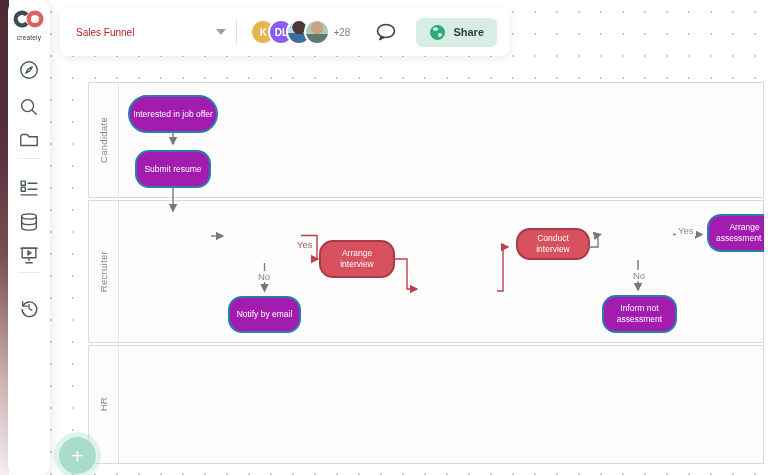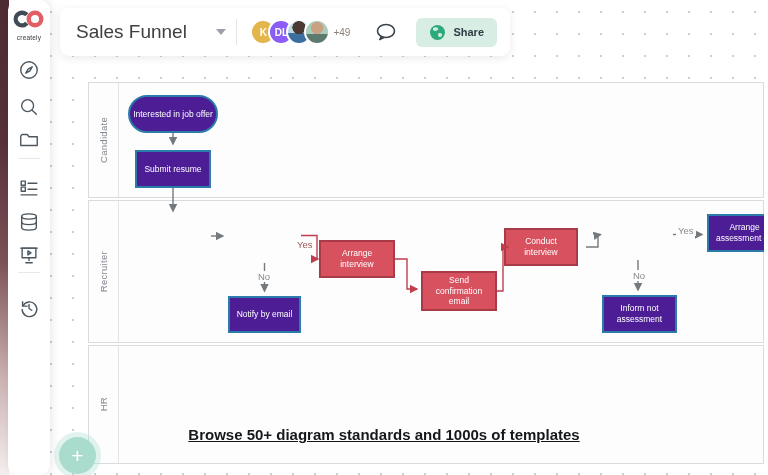--- a/index.html
+++ b/index.html
@@ -22,21 +22,21 @@
   .logo-block { position:absolute; top:9px; left:0; width:42px; text-align:center; }
   .logo-word { display:block; font-size:6.5px; color:#3a3a3a; letter-spacing:.2px; margin-top:1px; }
   .sb-icon { position:absolute; left:10px; width:22px; height:22px; }
   .sb-icon svg { width:22px; height:22px; stroke:#4b565f; fill:none; stroke-width:1.5; stroke-linecap:round; stroke-linejoin:round; }
   .sb-div { position:absolute; left:10px; width:22px; height:1px; background:#e7e8ea; }
 
   
   .toolbar { position:absolute; left:60px; top:8px; width:450px; height:48px; background:#fff;
     border-radius:9px; box-shadow:0 2px 8px rgba(50,50,50,.10); display:flex; align-items:center;
     padding:0 13px 0 16px; z-index:25; }
-  .tb-title { font-size:19px; color:#404040; width:168px; }
+  .tb-title { font-size:10px; color:#b91c1c; width:168px; }
   .tb-chevron { width:0; height:0; border-left:5px solid transparent; border-right:5px solid transparent;
     border-top:6px solid #9aa0a6; margin-right:10px; }
   .tb-divider { width:1px; height:26px; background:#e3e5e7; margin-right:14px; }
   .avatar-stack { display:flex; align-items:center; }
   .avatar { width:26px; height:26px; border-radius:50%; border:2px solid #fff; display:flex;
     align-items:center; justify-content:center; color:#fff; font-size:10px; font-weight:bold; }
   .avatar + .avatar { margin-left:-8px; }
   .av-k  { background:#e4b54a; }
   .av-dl { background:#8b5cf6; }
   .av-p1 { background: radial-gradient(circle at 50% 30%, #4a3a33 0 34%, rgba(0,0,0,0) 36%),
@@ -52,22 +52,22 @@
 
   
   .panel { position:absolute; left:88px; top:82px; width:676px; height:382px; overflow:hidden; z-index:5; }
   .lane { position:absolute; left:0; width:676px; background:#fdfdfe; border:1px solid #d9dcdf; }
   .lane-cell { position:absolute; left:0; top:0; bottom:0; width:30px; border-right:1px solid #e3e5e7;
     display:flex; align-items:center; justify-content:center; }
   .lane-label { writing-mode:vertical-rl; transform:rotate(180deg); font-size:9.5px; color:#82878c; letter-spacing:.3px; }
 
   
   .node { position:absolute; display:flex; align-items:center; justify-content:center; text-align:center;
-    font-size:8.5px; line-height:1.25; color:#fff; padding:2px 3px; z-index:2; }
-  .proc.blue { background:#4c1d95; border:2px solid #2c7cab; }
+    font-size:8.5px; line-height:1.25; color:#fff; padding:2px 3px; z-index:2;border-radius:14px; }
+  .proc.blue { background:#a21caf; border:2px solid #2c7cab; }
   .proc.red  { background:#d8515f; border:2px solid #a93a47; }
   .terminator { border-radius:19px; }
   .diamond { padding:0; z-index:2; }
   .d-outer, .d-inner { position:absolute; clip-path:polygon(50% 0,100% 50%,50% 100%,0 50%); }
   .d-outer { inset:0; }
   .d-inner { inset:3px; }
   .diamond.blue .d-outer { background:#2c7cab; } .diamond.blue .d-inner { background:#4aa3ce; }
   .diamond.red  .d-outer { background:#a93a47; } .diamond.red  .d-inner { background:#d8515f; }
   .d-label { position:absolute; inset:0; display:flex; align-items:center; justify-content:center; font-size:8.5px; color:#fff; }
 
@@ -157,21 +157,21 @@
   <header class="toolbar">
     <span class="tb-title">Sales Funnel</span>
     <span class="tb-chevron"></span>
     <span class="tb-divider"></span>
     <div class="avatar-stack">
       <span class="avatar av-k">K</span>
       <span class="avatar av-dl">DL</span>
       <span class="avatar av-p1"></span>
       <span class="avatar av-p2"></span>
     </div>
-    <span class="overflow-count">+49</span>
+    <span class="overflow-count">+28</span>
     <span class="chat-btn">
       <svg viewBox="0 0 24 22">
         <ellipse cx="12" cy="10" rx="8.5" ry="6.5"></ellipse>
         <path d="M7.5 15.2 L5.8 18.5 L10.2 16.3"></path>
       </svg>
     </span>
     <button class="share-btn">
       <svg width="17" height="17" viewBox="0 0 17 17">
         <circle cx="8.5" cy="8.5" r="7.5" fill="#2ea97b"></circle>
         <path d="M4 4 q3 -1.5 5 0 q1 1.5 -1 2.5 q-2.5 1 -4 -0.5 Z" fill="#cdeede"></path>
@@ -198,22 +198,21 @@
         <span class="lane-label">HR</span>
       </div>
     </div>
 
     <div class="node terminator proc blue" style="left:40px; top:13px; width:90px; height:38px">Interested in job offer</div>
     <div class="node proc blue" style="left:47px; top:68px; width:76px; height:38px">Submit resume</div>
 
 
     <div class="node proc red" style="left:231px; top:158px; width:76px; height:38px">Arrange interview</div>
     <div class="node proc blue" style="left:140px; top:214px; width:73px; height:37px">Notify by email</div>
-    <div class="node proc red" style="left:333px; top:189px; width:76px; height:40px">Send confirmation email</div>
-    <div class="node proc red" style="left:416px; top:146px; width:74px; height:38px">Conduct interview</div>
+    <div class="node proc red" style="left:428px; top:146px; width:74px; height:32px">Conduct interview</div>
 
 
     <div class="node proc blue" style="left:619px; top:132px; width:75px; height:38px">Arrange assessment da</div>
     <div class="node proc blue" style="left:514px; top:213px; width:75px; height:38px">Inform not assessment</div>
 
     <svg class="connectors" width="676" height="382" viewBox="0 0 676 382">
       <defs>
         <marker id="ag" markerWidth="7" markerHeight="7" refX="5" refY="3" orient="auto">
           <path d="M0,0 L6,3 L0,6 Z" fill="#74797d"></path>
         </marker>
@@ -235,18 +234,17 @@
         <path d="M307 177 H319 V207 H329" marker-end="url(#ar)"></path>
         <path d="M409 209 H415 V165 H420" marker-end="url(#ar)"></path>
       </g>
     </svg>
 
     <span class="edge-label el-red" style="left:207px; top:157px">Yes</span>
     <span class="edge-label el-gray" style="left:168px; top:189px">No</span>
     <span class="edge-label el-gray" style="left:588px; top:143px">Yes</span>
     <span class="edge-label el-gray" style="left:543px; top:188px">No</span>
 
-    <a class="panel-footer">Browse 50+ diagram standards and 1000s of templates</a>
   </div>
 
   <button class="fab">+</button>
 
 </div>
 
 </body></html>

